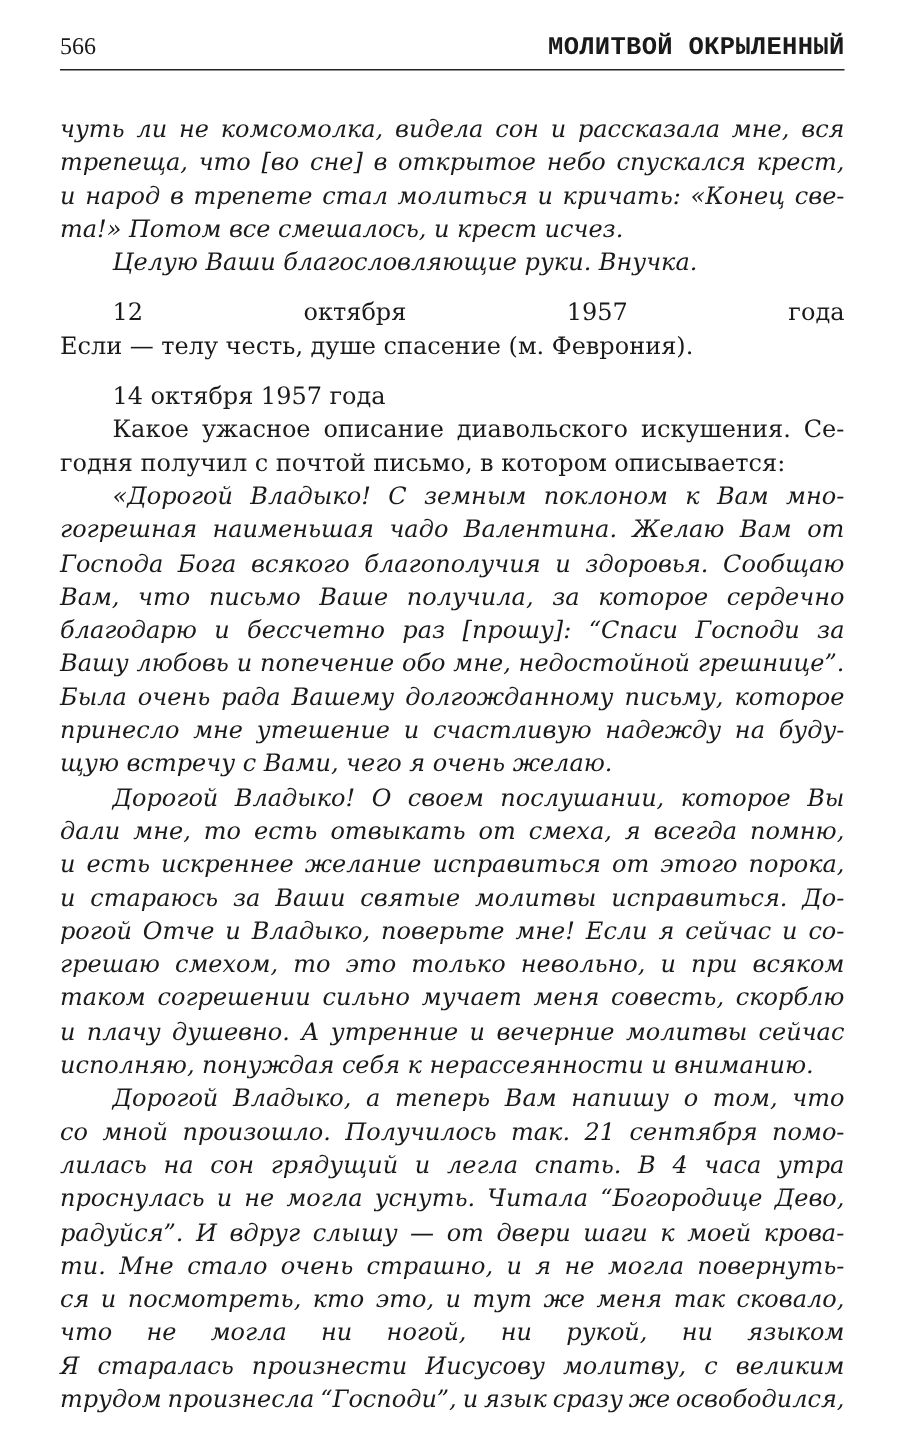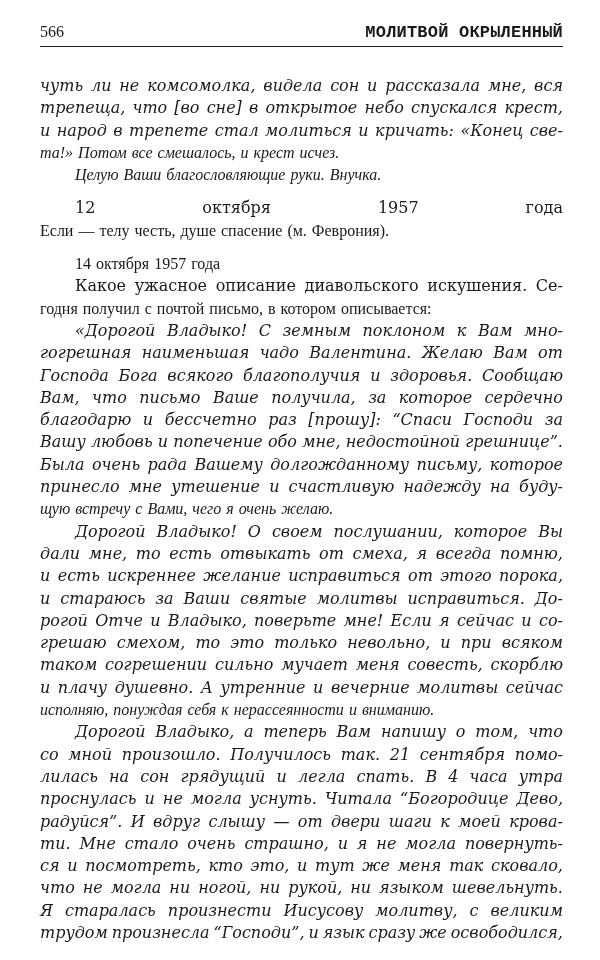--- a/index.html
+++ b/index.html
@@ -4,21 +4,21 @@
   <style>
     html, body { margin: 0; padding: 0; background: #ffffff; }
     body { width: 600px; height: 960px; position: relative; overflow: hidden; color: #1a1a1a; }
     .page { position: absolute; left: 40px; top: 0; width: 523px; height: 960px; }
     .header { position: absolute; left: 0; top: 20px; width: 523px; height: 26px; border-bottom: 1.5px solid #222; text-align: right; }
     .page-number { position: absolute; left: 0; top: 3px; font-family: "Liberation Serif", serif; font-size: 16px; }
     .running-title { position: absolute; right: 0; top: 3px; font-family: Liberation Mono, monospace; font-size: 17px; font-weight: bold; letter-spacing: 0.2px; }
     .body-text { position: absolute; left: 0; top: 75px; width: 523px; }
     .line { font-family: "DejaVu Serif", serif; font-size: 16px; line-height: 22.3px; height: 22.3px; white-space: nowrap; display: flex; justify-content: space-between; }
     .line.last, .line.single { justify-content: flex-start; }
-    .line.last span.w, .line.single span.w { margin-right: 5px; font-family: Liberation Serif, serif; }
+    .line.last span.w, .line.single span.w { margin-right: 5px; }
     .line.italic { font-style: italic; }
     .line.indent { padding-left: 35px; }
     .gap { height: 11px; }
   </style>
 </head>
 <body>
 
 <div class="page">
   <div class="header">
     <span class="page-number">566</span>
@@ -399,21 +399,20 @@
         <div class="line italic">
           <span class="w">что</span>
           <span class="w">не</span>
           <span class="w">могла</span>
           <span class="w">ни</span>
           <span class="w">ногой,</span>
           <span class="w">ни</span>
           <span class="w">рукой,</span>
           <span class="w">ни</span>
           <span class="w">языком</span>
-          <span class="w">шевельнуть.</span>
         </div>
         <div class="line italic">
           <span class="w">Я</span>
           <span class="w">старалась</span>
           <span class="w">произнести</span>
           <span class="w">Иисусову</span>
           <span class="w">молитву,</span>
           <span class="w">с</span>
           <span class="w">великим</span>
         </div>

